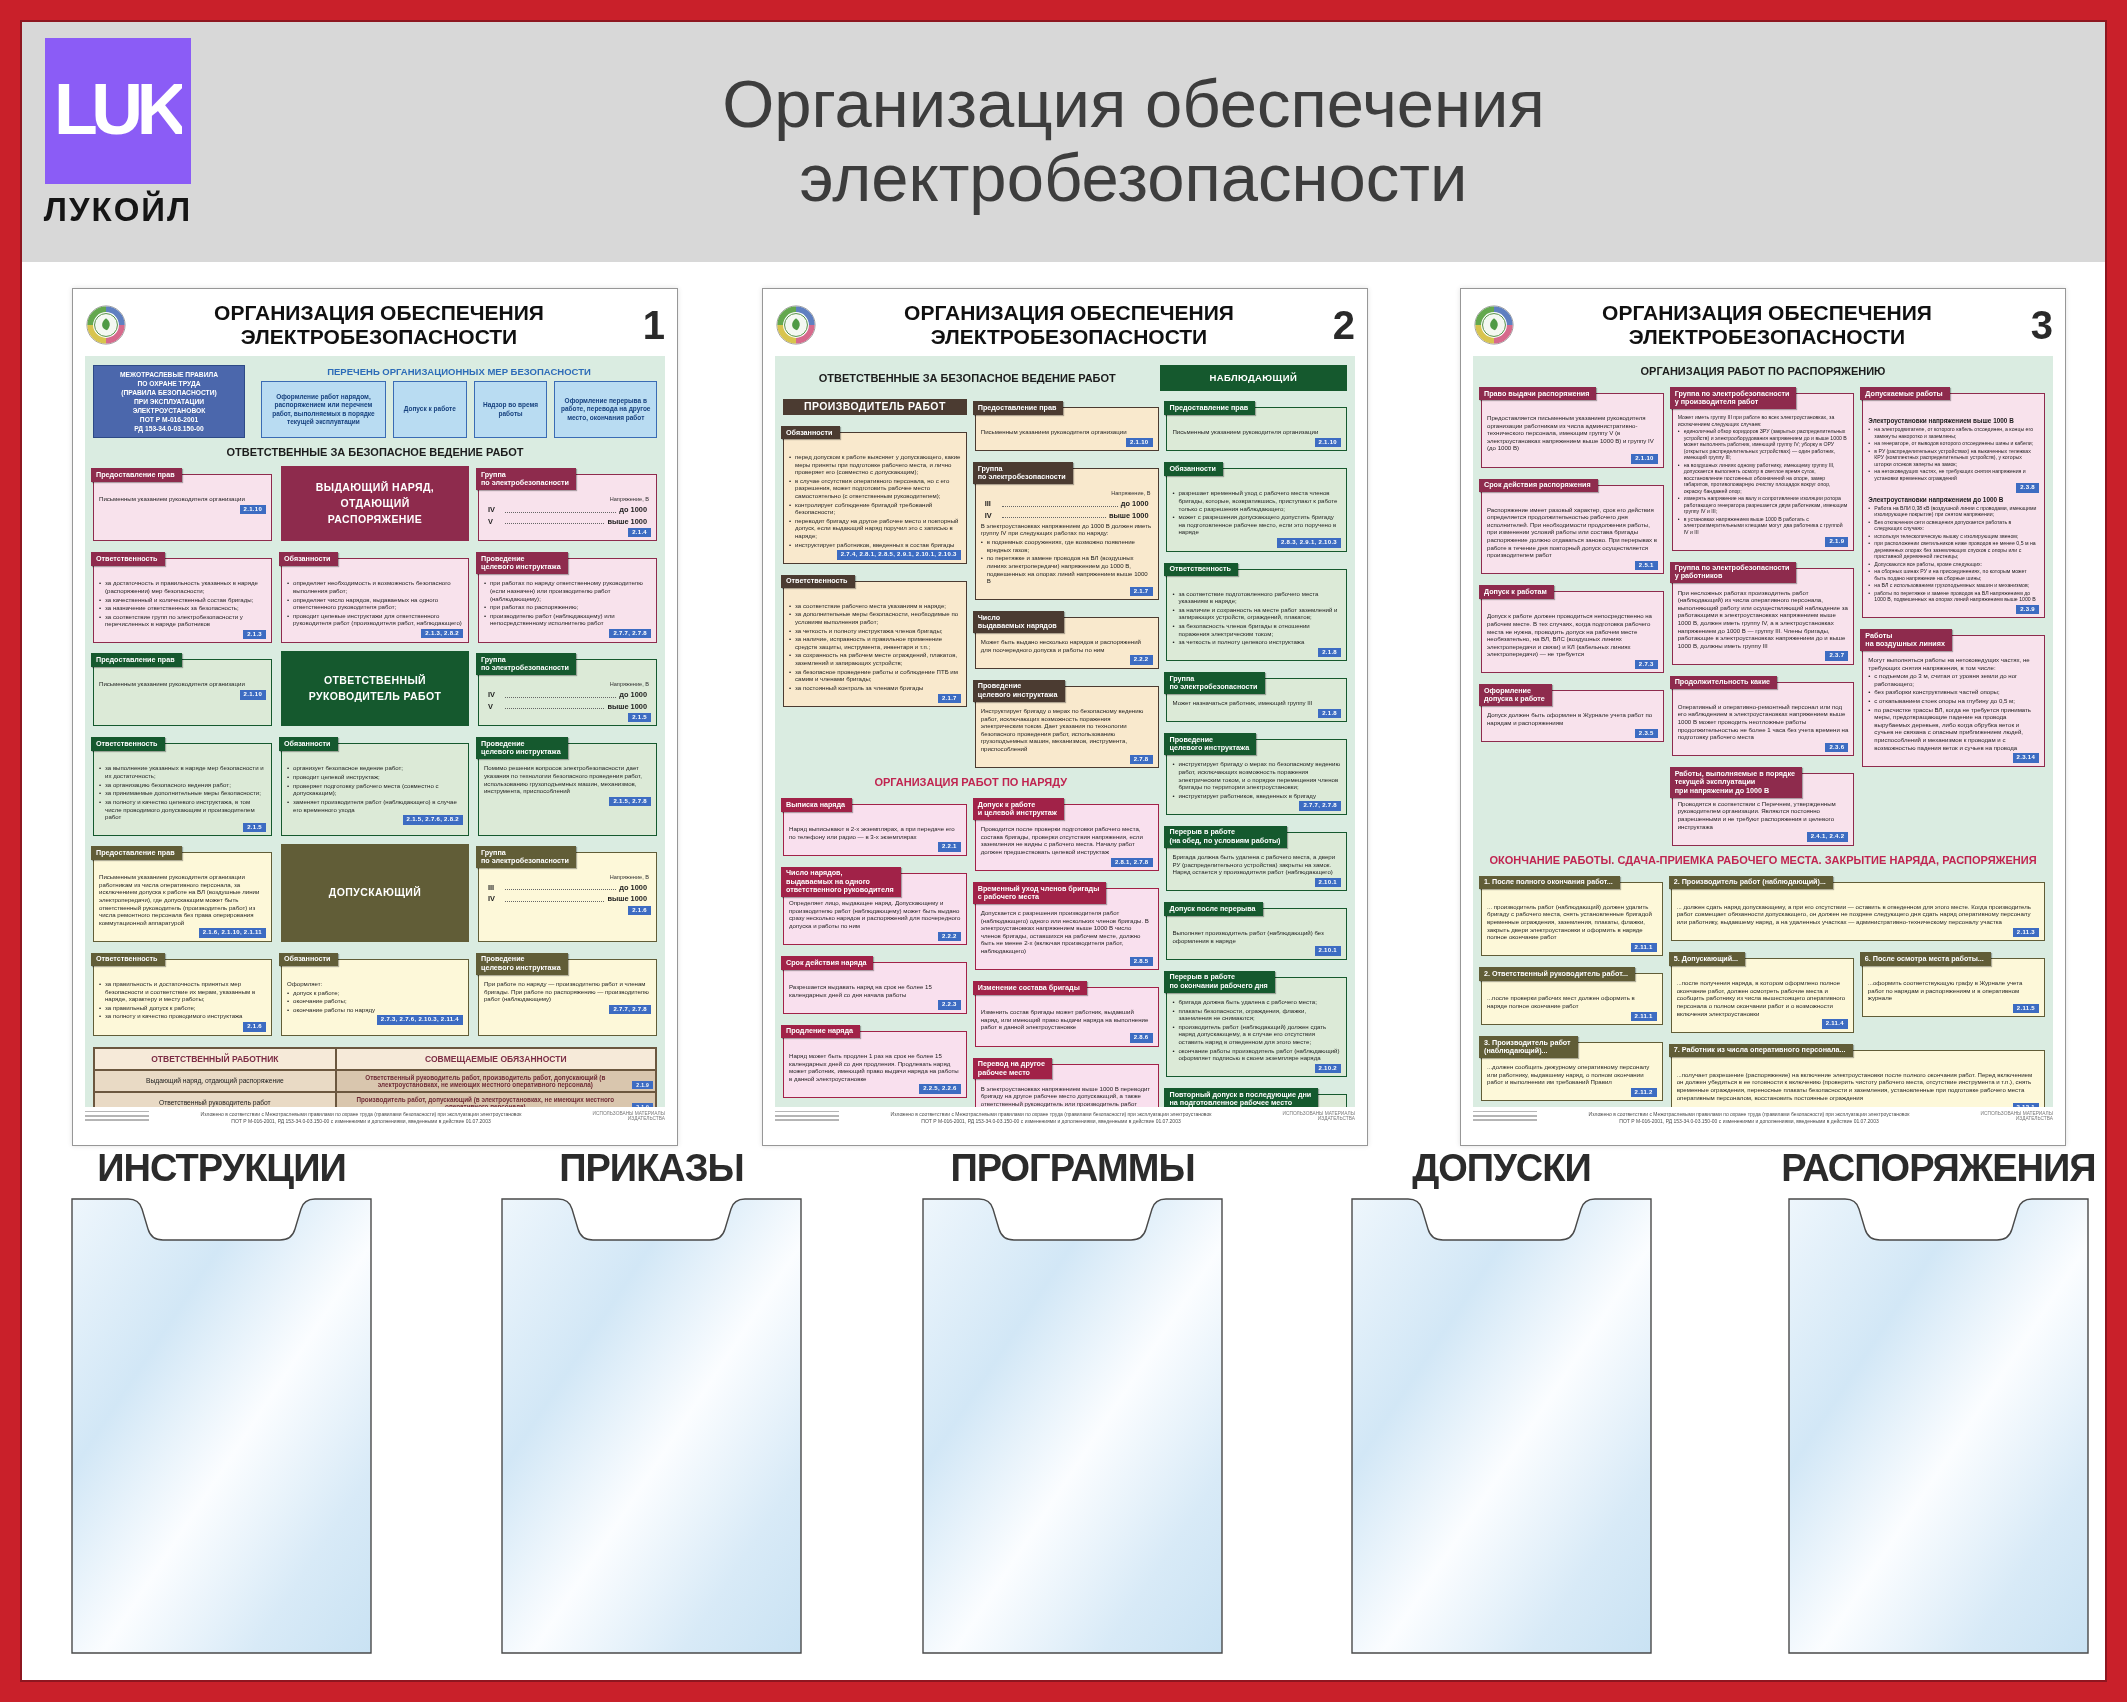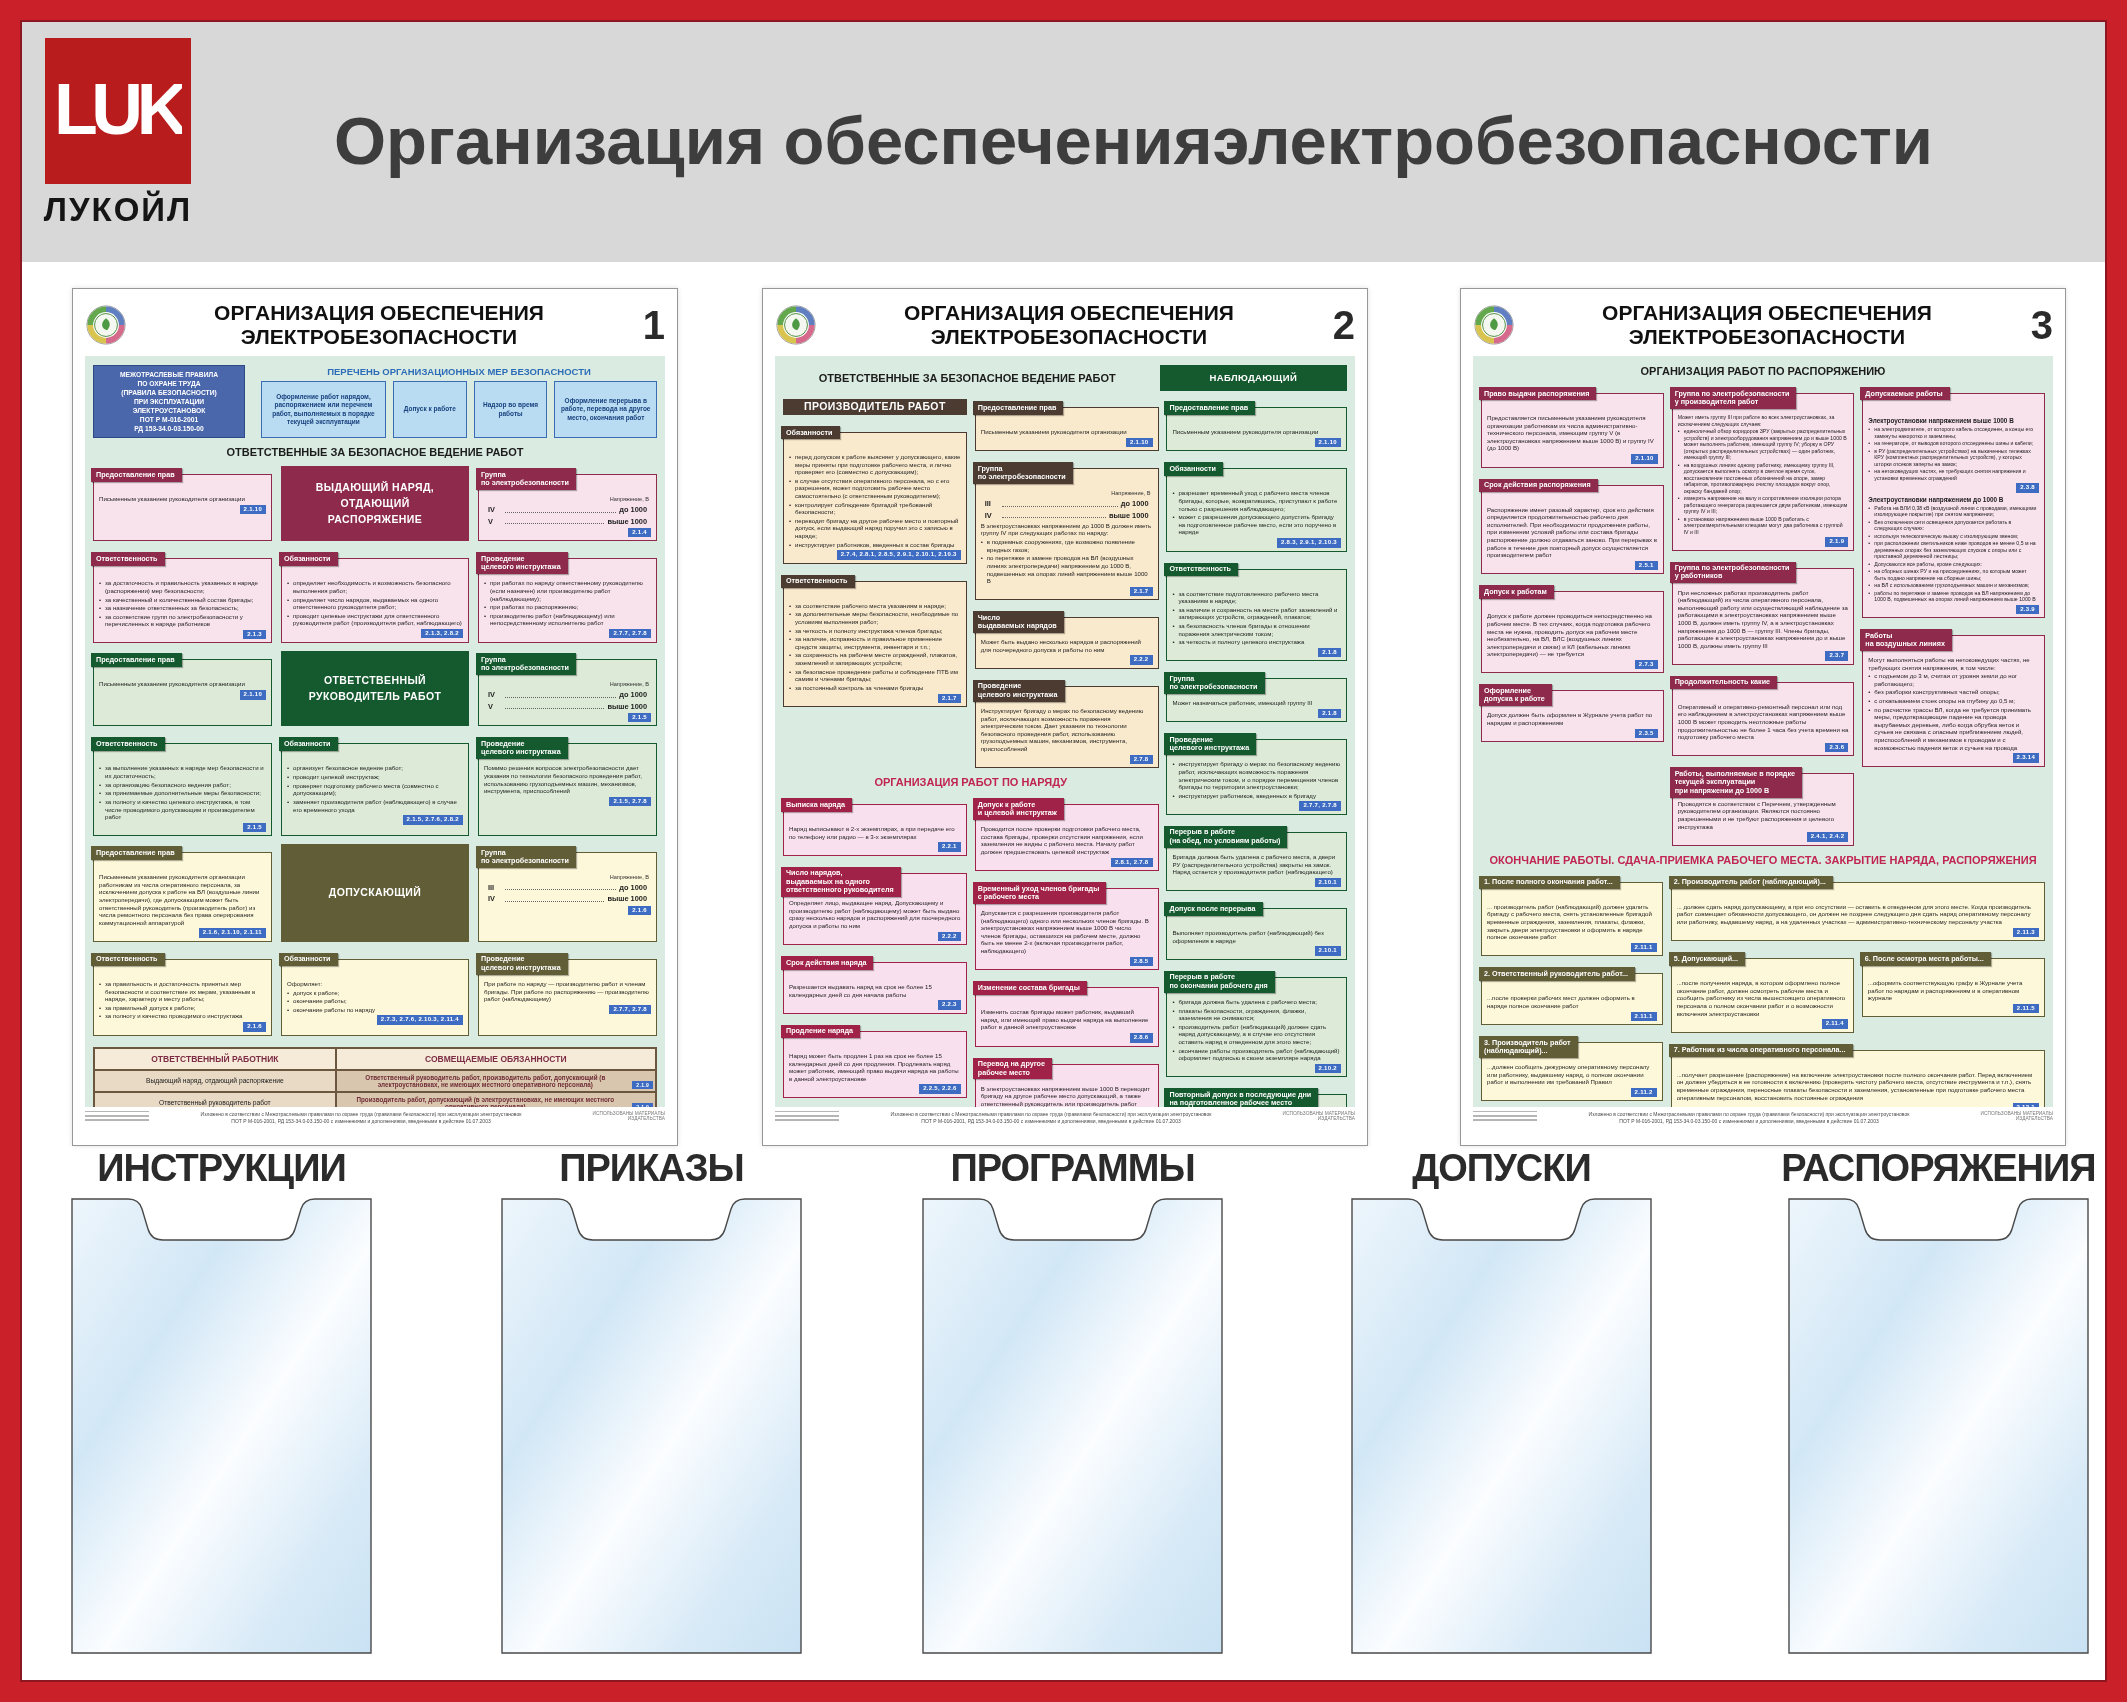--- a/index.html
+++ b/index.html
@@ -3,24 +3,24 @@
 <meta charset="utf-8">
 <style>
   html,body{margin:0;padding:0;background:#fff;}
   .stage{position:relative;width:2127px;height:1702px;background:#ffffff;overflow:hidden;
          font-family:"Liberation Sans",sans-serif;}
   .frame{position:absolute;inset:0;border:20px solid #c9202a;z-index:60;pointer-events:none;
          box-shadow:inset 0 0 0 2px #8e1620;}
   
   .hdr{position:absolute;left:20px;top:20px;right:20px;height:242px;background:#d8d8d8;}
   .logo-wrap{position:absolute;left:22px;top:18px;width:152px;text-align:center;}
-  .logo-sq{width:146px;height:146px;margin:0 auto;background:#b91c1c;display:flex;align-items:center;justify-content:center;}
+  .logo-sq{width:146px;height:146px;margin:0 auto;background:#8b5cf6;display:flex;align-items:center;justify-content:center;}
   .logo-cap{margin-top:7px;font-weight:bold;font-size:33px;color:#151515;letter-spacing:2px;}
-  .htitle{position:absolute;left:200px;right:60px;top:0;height:100%;display:flex;flex-direction:row;
-          align-items:center;justify-content:center;font-weight:bold;color:#3d3d3d;font-size:67px;line-height:1.1;}
+  .htitle{position:absolute;left:200px;right:60px;top:0;height:100%;display:flex;flex-direction:column;
+          align-items:center;justify-content:center;font-weight:normal;color:#3d3d3d;font-size:67px;line-height:1.1;}
   
   .poster{position:absolute;top:288px;width:606px;height:858px;background:#fff;border:1px solid #979797;
           padding:10px 12px;box-sizing:border-box;display:flex;flex-direction:column;box-shadow:0 0 5px rgba(0,0,0,.12);}
   .phead{display:flex;align-items:center;gap:10px;height:52px;margin-bottom:5px;flex:none;}
   .plogo{width:42px;height:42px;flex:none;}
   .ptitle{flex:1;text-align:center;font-weight:bold;font-size:21px;color:#101010;}
   .pnum{font-size:40px;font-weight:bold;color:#2a2a2a;width:34px;text-align:right;line-height:1;}
   .pcontent{flex:1;background:#daece1;padding:9px 8px;display:flex;flex-direction:column;gap:8px;overflow:hidden;}
   .pfoot{flex:none;height:24px;display:flex;gap:10px;align-items:flex-start;padding-top:4px;}
   .credits{width:64px;height:13px;background:repeating-linear-gradient(#9c9c9c 0 1.4px,transparent 1.4px 4.2px);opacity:.75;}

